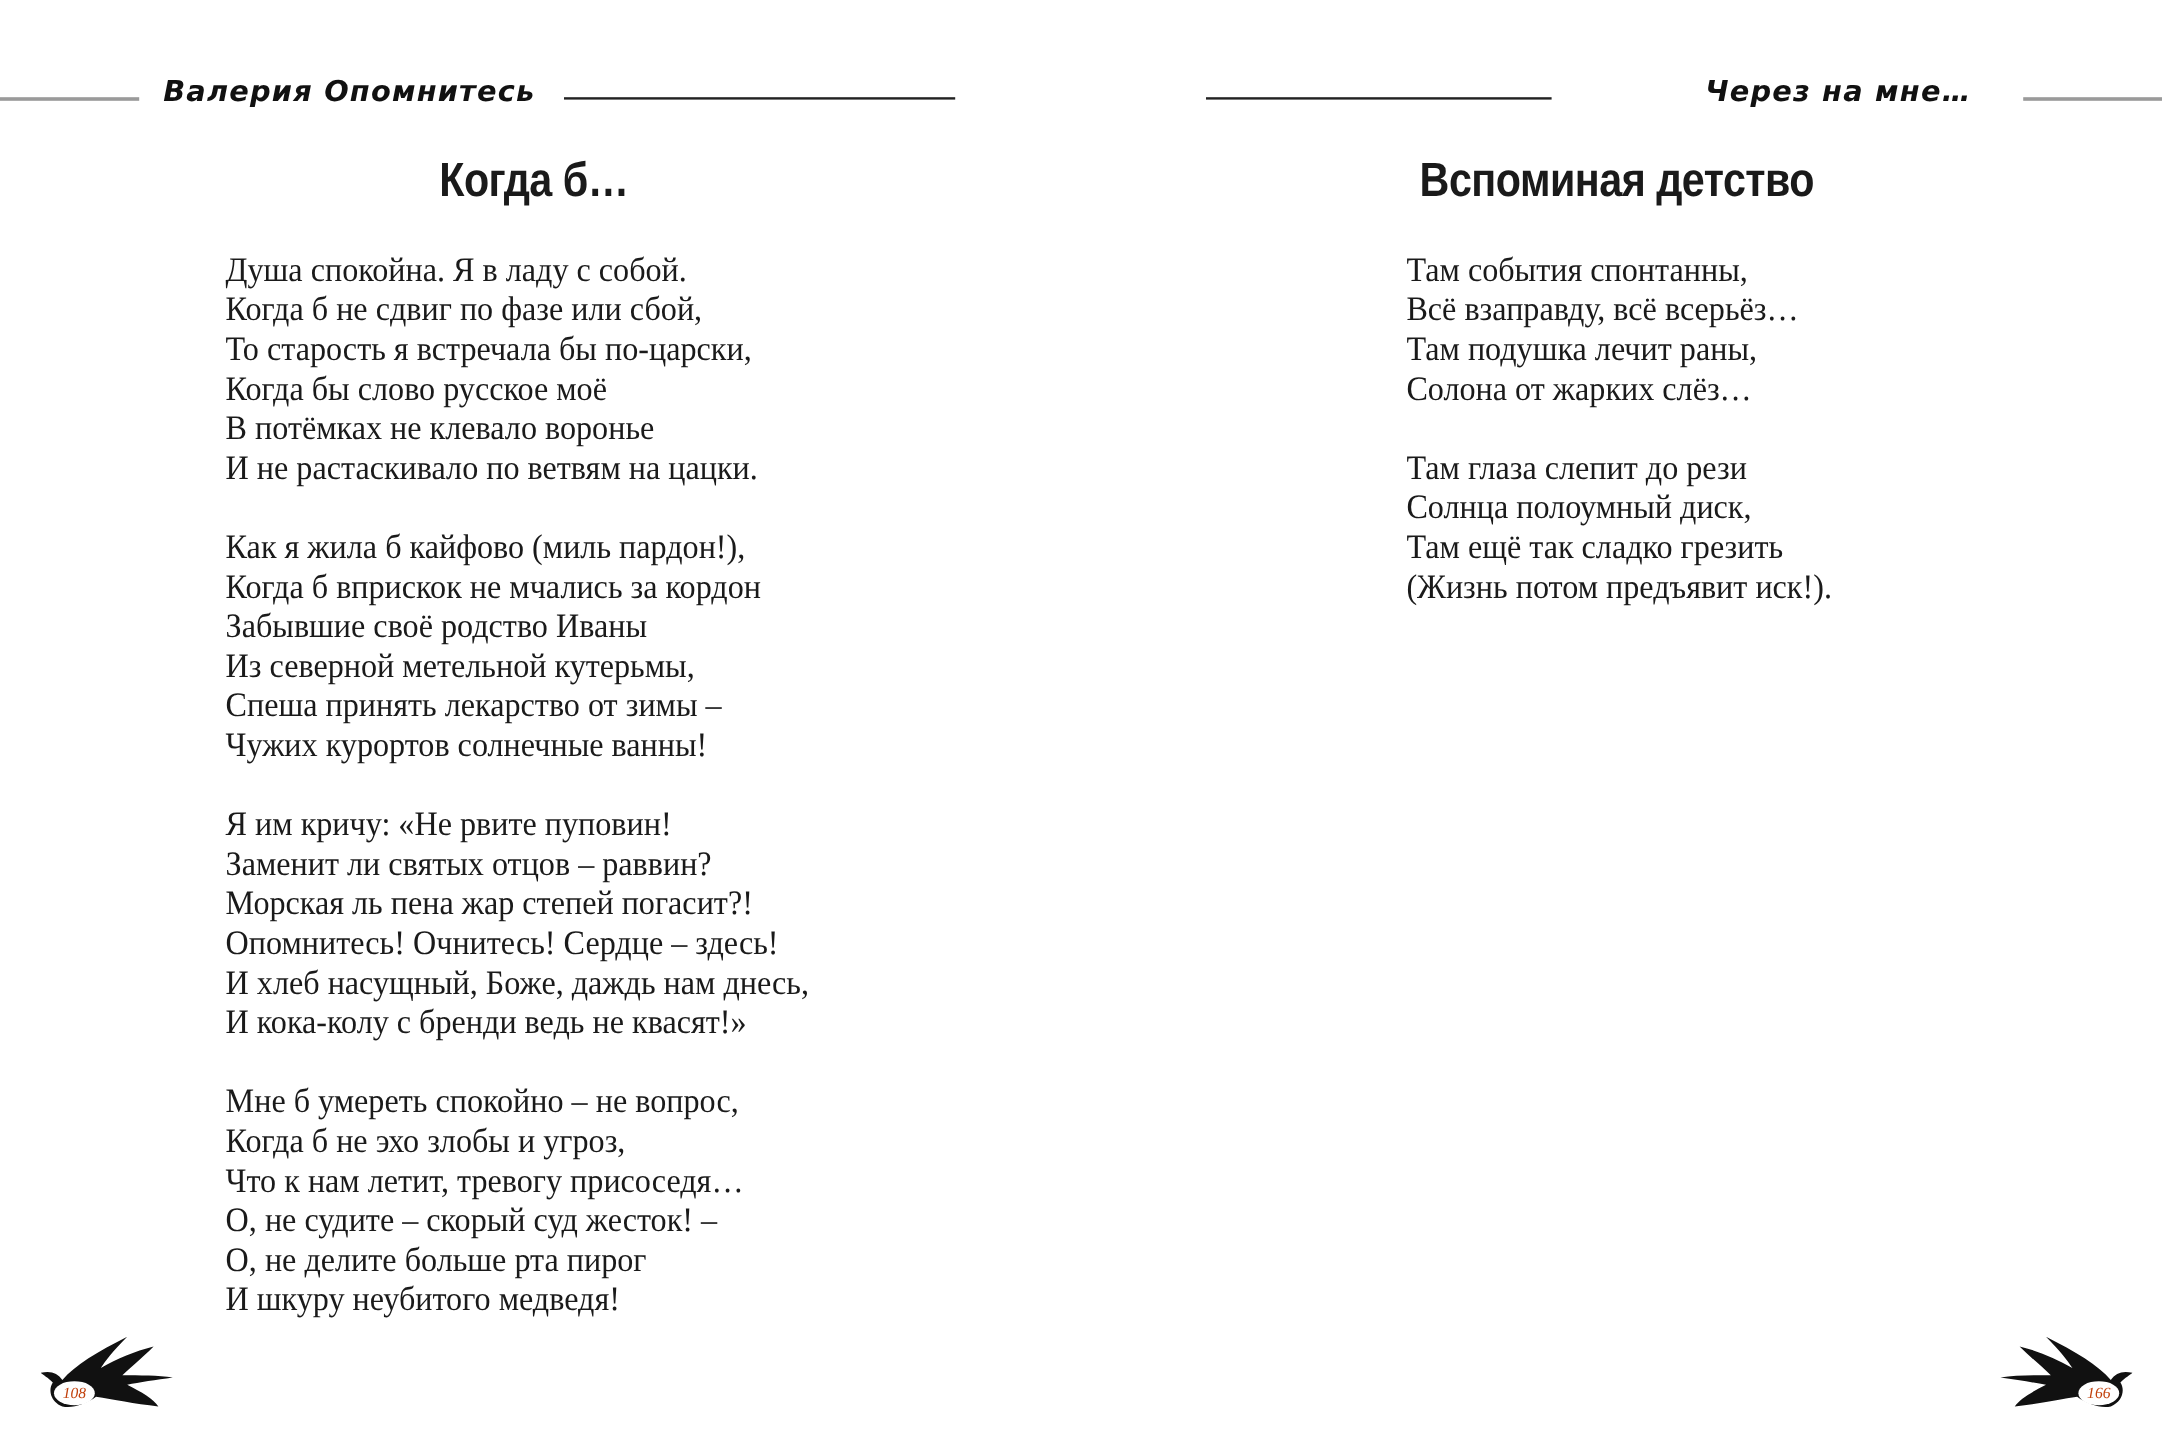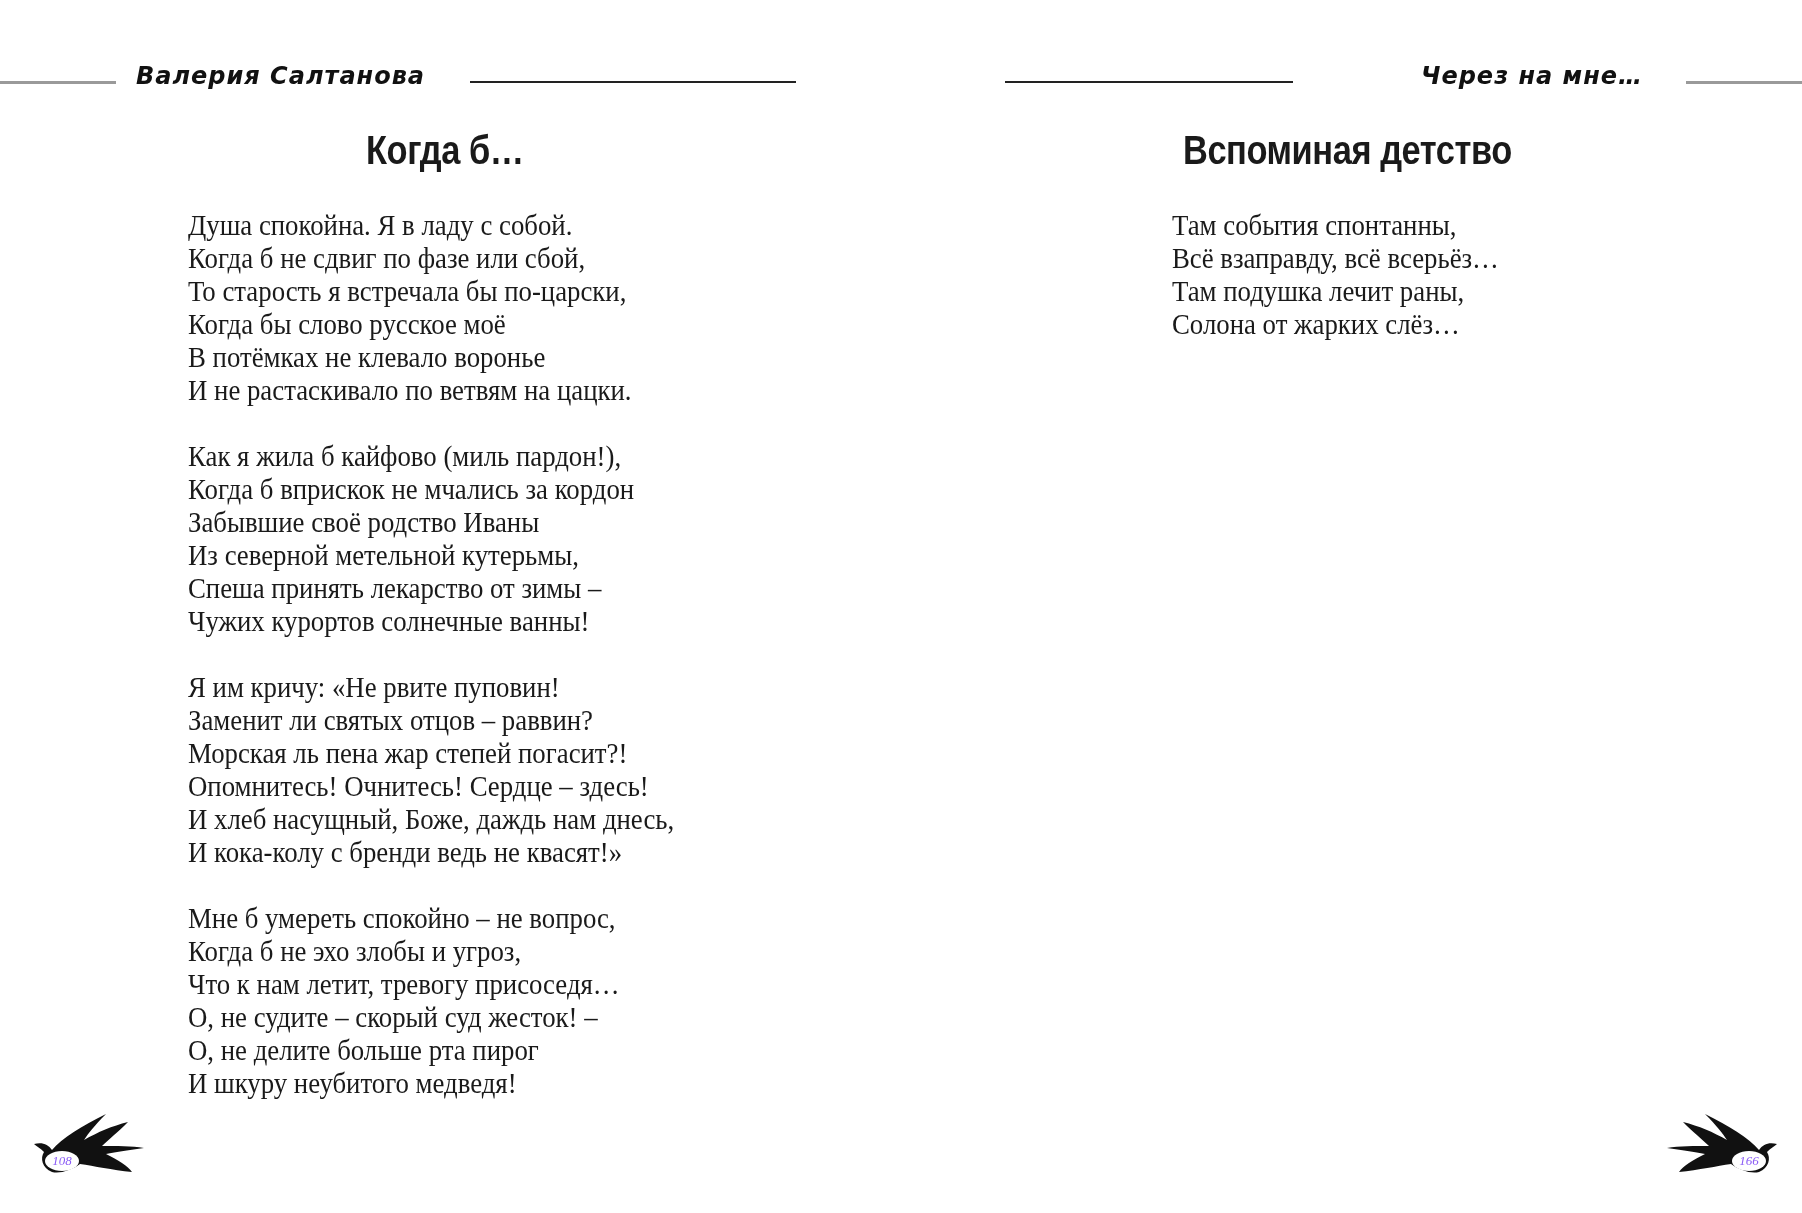--- a/index.html
+++ b/index.html
@@ -36,29 +36,29 @@
   .line {
     font-size: 28.5px; line-height: 33px; height: 33px; white-space: nowrap;
     transform: scaleX(0.94); transform-origin: left center;
   }
 
   .folio { position: absolute; width: 120px; height: 80px; }
   .folio svg { position: absolute; left: 0; top: 0; }
   .folio .num {
     position: absolute; width: 34px; text-align: center;
     font-family: "Liberation Serif", serif; font-style: italic;
-    font-size: 13px; line-height: 16px; color: #8b5cf6;
+    font-size: 13px; line-height: 16px; color: #c2410c;
   }
 </style>
 </head>
 <body>
 
 <div class="page left">
   <div class="rule gray" style="left:0; top:81px; width:116px;"></div>
-  <div class="running-head" style="left:136px;">Валерия Салтанова</div>
+  <div class="running-head" style="left:136px;">Валерия Опомнитесь</div>
   <div class="rule" style="left:470px; top:81px; width:326px;"></div>
 
   <div class="title" style="left:366px;">Когда б…</div>
 
   <div class="poem" style="left:188px;">
     <div class="stanza">
       <div class="line">Душа спокойна. Я в ладу с собой.</div>
       <div class="line">Когда б не сдвиг по фазе или сбой,</div>
       <div class="line">То старость я встречала бы по-царски,</div>
       <div class="line">Когда бы слово русское моё</div>
@@ -107,20 +107,26 @@
 
   <div class="title" style="left:282px;">Вспоминая детство</div>
 
   <div class="poem" style="left:271px;">
     <div class="stanza">
       <div class="line">Там события спонтанны,</div>
       <div class="line">Всё взаправду, всё всерьёз…</div>
       <div class="line">Там подушка лечит раны,</div>
       <div class="line">Солона от жарких слёз…</div>
     </div>
+    <div class="stanza">
+      <div class="line">Там глаза слепит до рези</div>
+      <div class="line">Солнца полоумный диск,</div>
+      <div class="line">Там ещё так сладко грезить</div>
+      <div class="line">(Жизнь потом предъявит иск!).</div>
+    </div>
   </div>
 
   <div class="folio" style="left:758px; top:1108px;">
     <svg width="120" height="80" viewBox="0 0 120 80" style="transform:scaleX(-1);">
       <path d="M2 36 C10 34 16 36 20 42 C30 30 50 18 74 6 C62 18 56 26 52 32 C66 24 80 18 96 14 C86 24 76 32 70 38 C84 38 100 38 112 40 C98 42 84 44 74 46 C86 52 96 58 100 64 C80 62 62 58 48 56 C40 62 28 66 20 64 C10 60 8 50 12 44 C8 40 4 38 2 36 Z" fill="#111"></path>
       <ellipse cx="30" cy="53" rx="17" ry="10" fill="#fff"></ellipse>
     </svg>
     <div class="num" style="left:73px; top:45px;">166</div>
   </div>
 </div>

